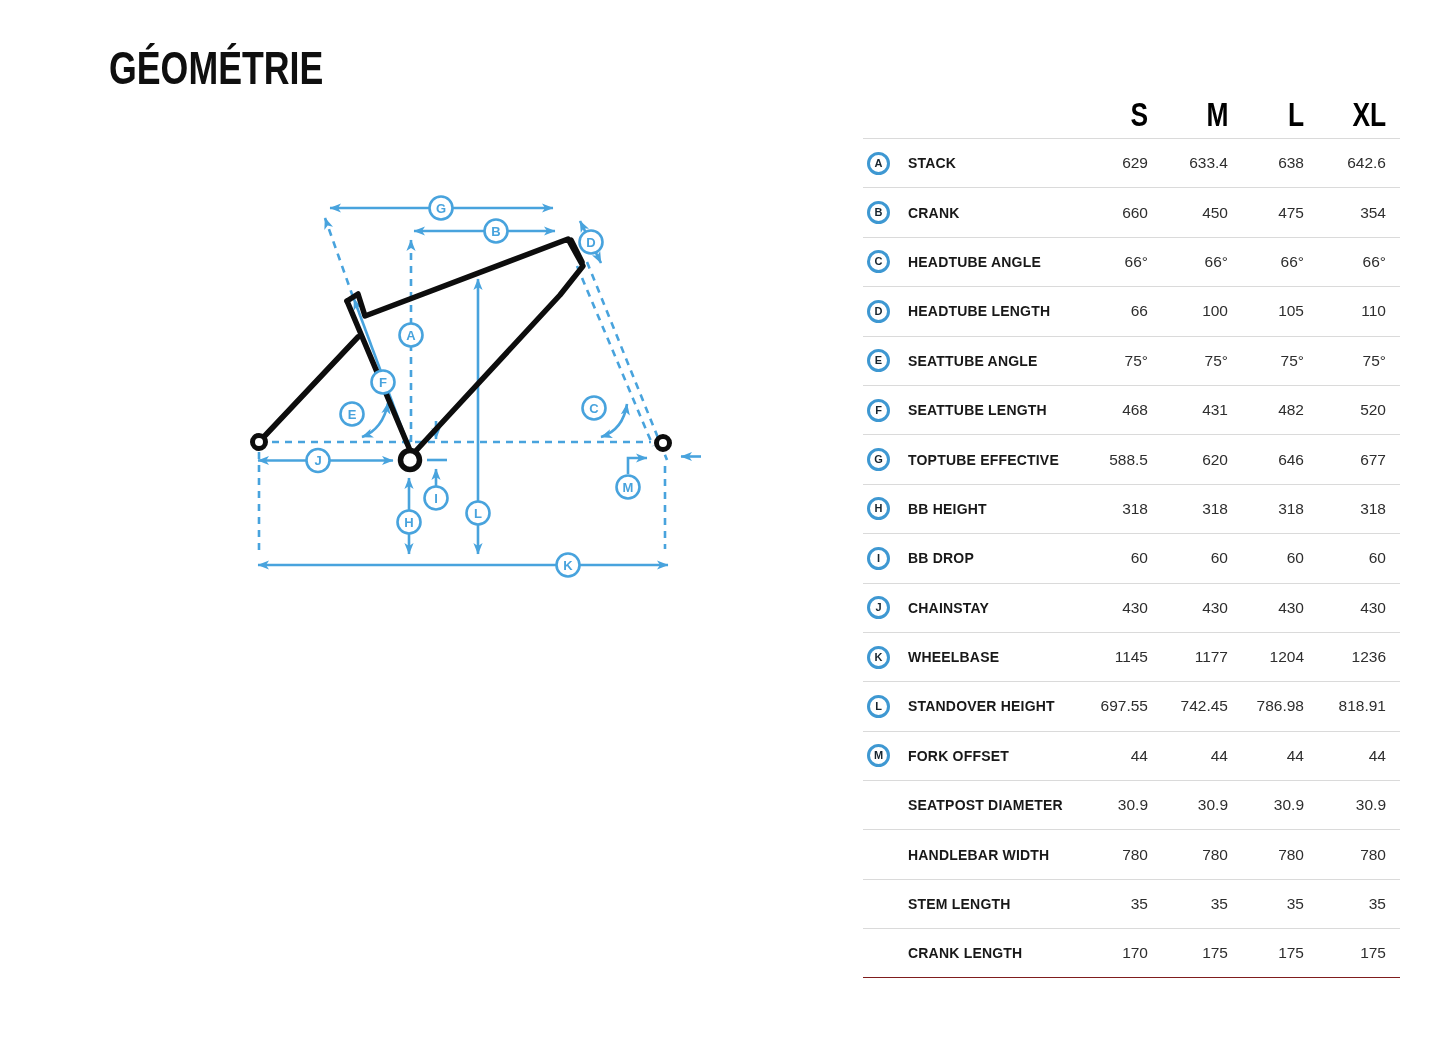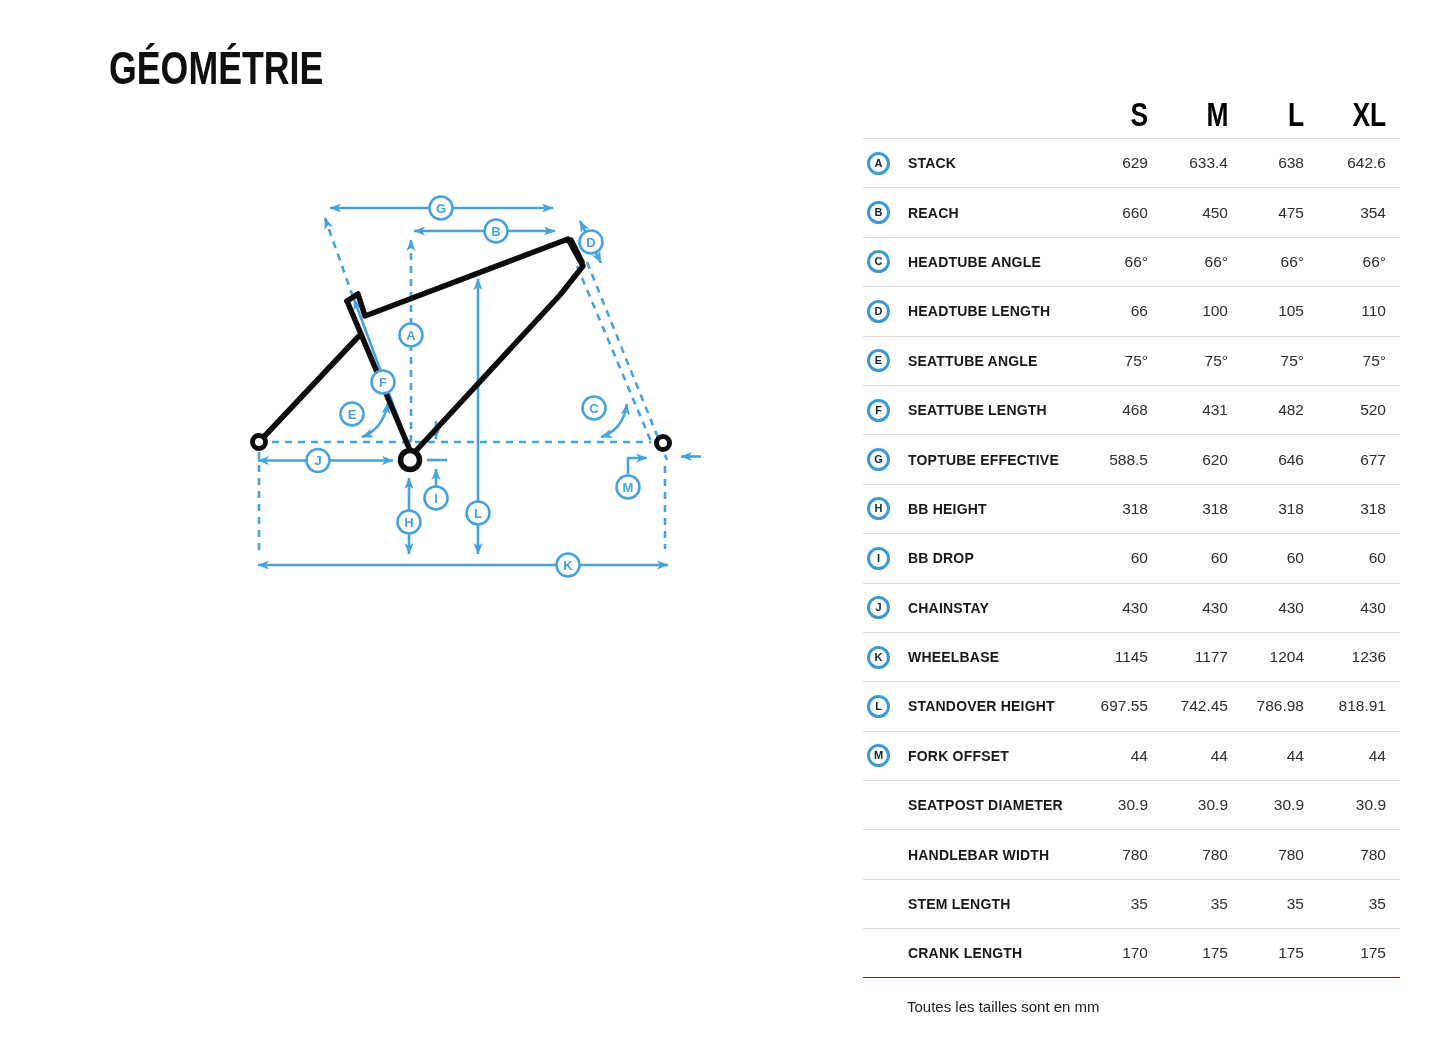--- a/index.html
+++ b/index.html
@@ -169,21 +169,21 @@
           <div class="val">629</div>
           <div class="val">633.4</div>
           <div class="val">638</div>
           <div class="val">642.6</div>
         </div>
         <div class="trow">
           <div class="lbl-cell">
             <div class="badge">
               <span>B</span>
             </div>
-            <span class="lbl">REACH</span>
+            <span class="lbl">CRANK</span>
           </div>
           <div class="val">660</div>
           <div class="val">450</div>
           <div class="val">475</div>
           <div class="val">354</div>
         </div>
         <div class="trow">
           <div class="lbl-cell">
             <div class="badge">
               <span>C</span>
@@ -357,16 +357,15 @@
               <span></span>
             </div>
             <span class="lbl">CRANK LENGTH</span>
           </div>
           <div class="val">170</div>
           <div class="val">175</div>
           <div class="val">175</div>
           <div class="val">175</div>
         </div>
       </div>
-    <p class="footnote">Toutes les tailles sont en mm</p>
   </div>
 
 </div>
 
 </body></html>

